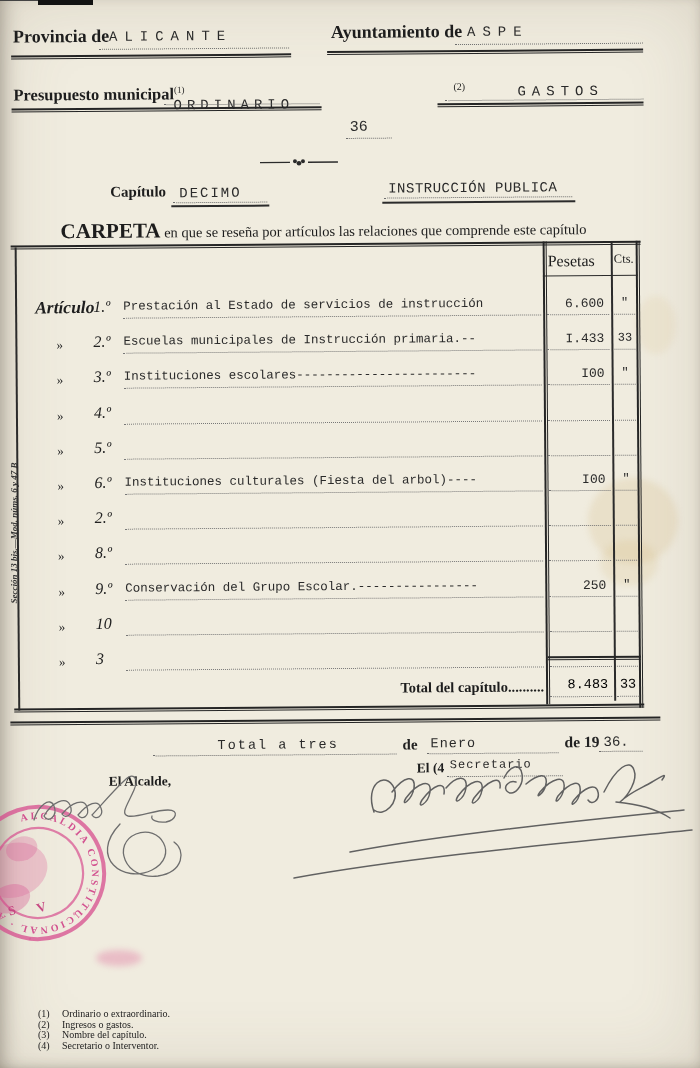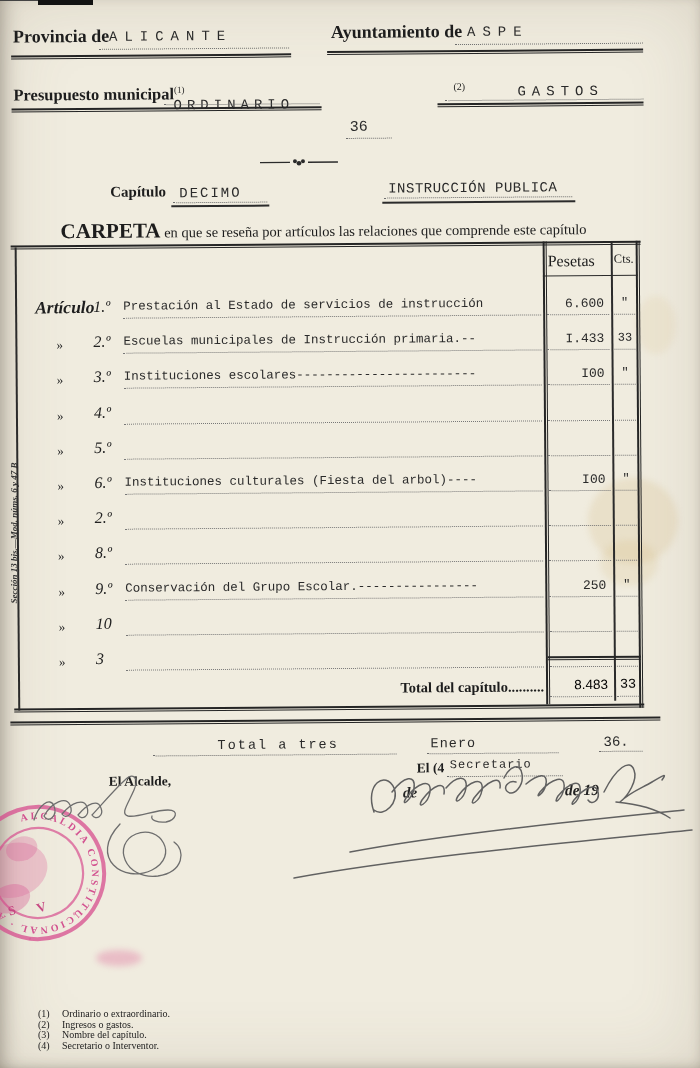--- a/index.html
+++ b/index.html
@@ -8,21 +8,21 @@
   .page {
     position:absolute; inset:0; background:#f0ecdf; overflow:hidden;
     box-shadow: inset 0 0 70px rgba(110,95,70,.16),
                 inset 14px 0 20px -12px rgba(60,50,40,.40),
                 inset -8px 0 14px -10px rgba(60,50,40,.22),
                 inset 0 -10px 16px -12px rgba(60,50,40,.25);
   }
   .skew { position:absolute; inset:0; transform:rotate(-0.45deg); transform-origin:340px 420px; }
 
   .print { position:absolute; color:#1d1d1d; font-weight:bold; white-space:nowrap; }
-  .ital  { position:absolute; color:#222; font-style:italic; white-space:nowrap;margin-top:48px; }
+  .ital  { position:absolute; color:#222; white-space:nowrap; }
   .tw    { position:absolute; font-family:"Liberation Mono","DejaVu Sans Mono",monospace;
            color:#2a2a2a; white-space:nowrap; }
   .sup   { font-size:9px; vertical-align:super; font-weight:normal; }
 
   .dot   { position:absolute; height:0; border-bottom:1px dotted #6d6d6d; }
   .ln    { position:absolute; background:#2b2b2b; }
   .dbl   { position:absolute; height:4px; border-top:2px solid #252525; border-bottom:1px solid #252525; }
   .vdbl  { position:absolute; width:4px; border-left:2px solid #252525; border-right:1px solid #252525; }
 
   
@@ -84,21 +84,21 @@
            border-bottom:1px dotted #777; font-family:"Liberation Mono","DejaVu Sans Mono",monospace;
            font-size:12.5px; color:#2a2a2a; white-space:nowrap; overflow:hidden; }
   .rpes  { position:absolute; left:548px; top:0; width:62px; height:19px; border-bottom:1px dotted #777;
            text-align:right; padding-right:5px; font-family:"Liberation Mono",monospace; font-size:13px; color:#2a2a2a; }
   .rcts  { position:absolute; left:615px; top:0; width:21px; height:19px; border-bottom:1px dotted #777;
            text-align:center; font-family:"Liberation Mono",monospace; font-size:12px; color:#2a2a2a; }
 
   #total-row { position:absolute; left:0; top:680px; width:700px; height:22px; }
   #total-label { position:absolute; left:320px; top:0; width:222px; text-align:right; font-size:14.5px; color:#1d1d1d; font-weight:bold; white-space:nowrap;}
   #total-pes { position:absolute; left:548px; top:-1px; width:62px; height:20px; border-bottom:1px dotted #777;
-               text-align:right; padding-right:4px; font-family:Liberation Sans, sans-serif; font-size:13.5px; }
+               text-align:right; padding-right:4px; font-family:Liberation Mono, monospace; font-size:13.5px; }
   #total-cts { position:absolute; left:615px; top:-1px; width:22px; height:20px; border-bottom:1px dotted #777;
                text-align:center; font-family:"Liberation Mono",monospace; font-size:13.5px; }
 
   
   #date-dot1  { left:150px; top:754px; width:244px; }
   #date-place { left:215px; top:737px; font-size:13.5px; letter-spacing:2px; }
   #date-de1   { left:400px; top:737px; font-size:15px; font-weight:bold; }
   #date-month { left:428px; top:737px; font-size:13.5px; letter-spacing:1px; }
   #date-dot2  { left:424px; top:754px; width:132px; }
   #date-de2   { left:562px; top:735px; font-size:15.5px; font-weight:bold; }

